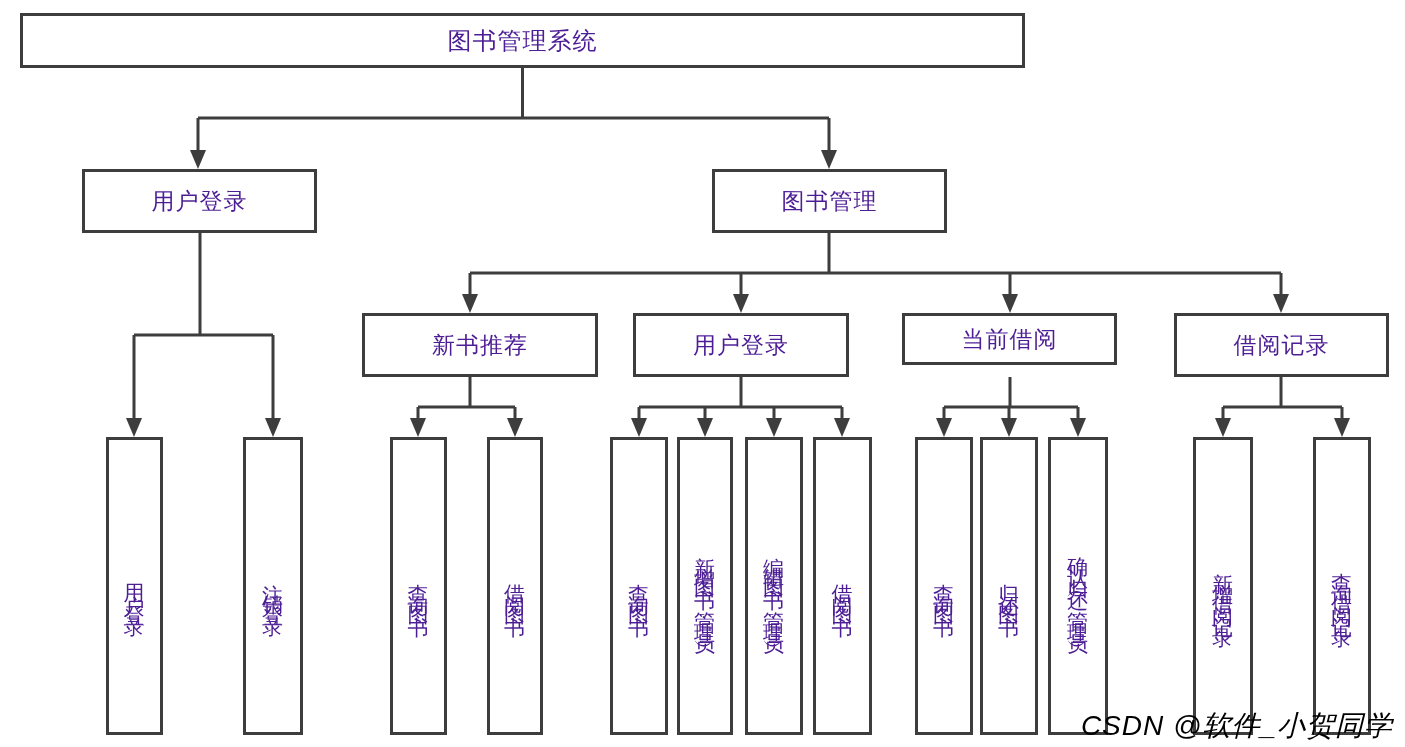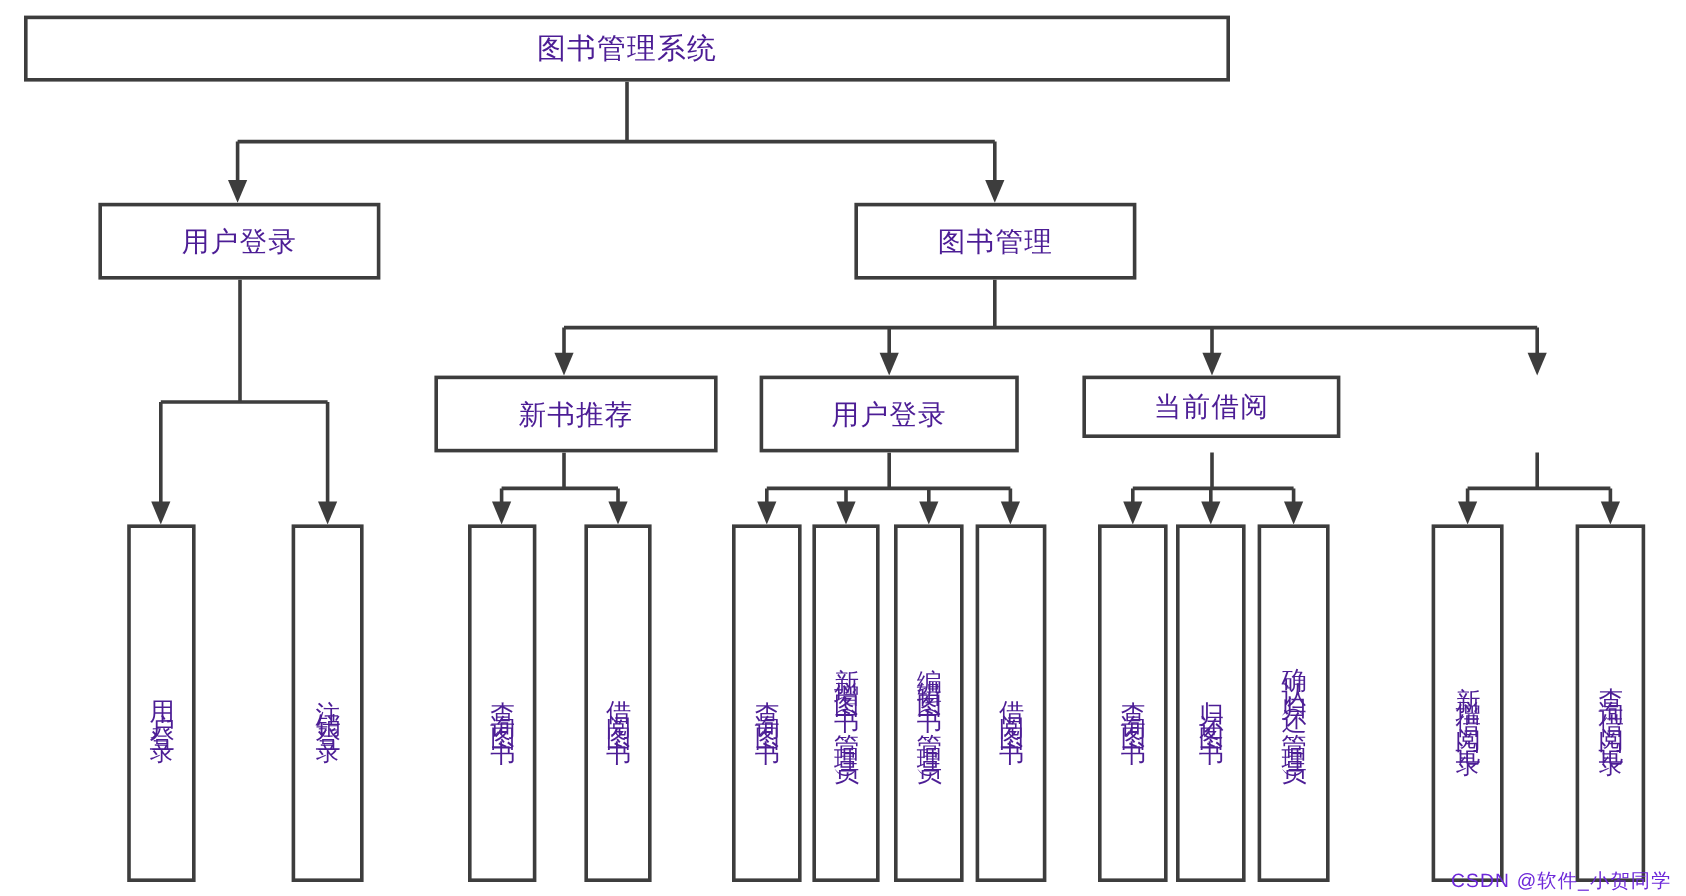--- a/index.html
+++ b/index.html
@@ -57,25 +57,26 @@
   .n-bb-borrow   { left: 813px;  top: 437px; width: 59px;   height: 298px; }
   .n-cb-query    { left: 915px;  top: 437px; width: 58px;   height: 298px; }
   .n-cb-return   { left: 980px;  top: 437px; width: 58px;   height: 298px; }
   .n-cb-confirm  { left: 1048px; top: 437px; width: 60px;   height: 298px; }
   .n-br-add      { left: 1193px; top: 437px; width: 60px;   height: 298px; }
   .n-br-query    { left: 1313px; top: 437px; width: 58px;   height: 298px; }
   .watermark {
     position: absolute;
     right: 12px;
     bottom: 2px;
-    font-size: 16px;
-    color: #6d28d9;
+    font-size: 28px;
+    color: #000000;
     letter-spacing: 1px;
     z-index: 5;
     white-space: nowrap;
+    font-style: italic;
   }
 </style>
 </head>
 <body>
 
 <div id="stage">
 
   <svg id="connectors" viewBox="0 0 1405 747" xmlns="http://www.w3.org/2000/svg">
     <g stroke="#3d3d3d" stroke-width="3" fill="none">
 
@@ -118,20 +119,21 @@
   </svg>
 
   <div class="node root-node n-root">图书管理系统</div>
 
   <div class="node h-node n-login">用户登录</div>
   <div class="node h-node n-mgmt">图书管理</div>
 
   <div class="node h-node n-rec">新书推荐</div>
   <div class="node h-node n-borrow">用户登录</div>
   <div class="node h-node n-current">当前借阅</div>
+  <div class="node h-node n-records">借阅记录</div>
 
   <div class="node leaf n-login-user">用户登录</div>
   <div class="node leaf n-login-out">注销登录</div>
 
   <div class="node leaf n-rec-query">查询图书</div>
   <div class="node leaf n-rec-borrow">借阅图书</div>
 
   <div class="node leaf n-bb-query">查询图书</div>
   <div class="node leaf n-bb-add">新增图书（管理员）</div>
   <div class="node leaf n-bb-edit">编辑图书（管理员）</div>

